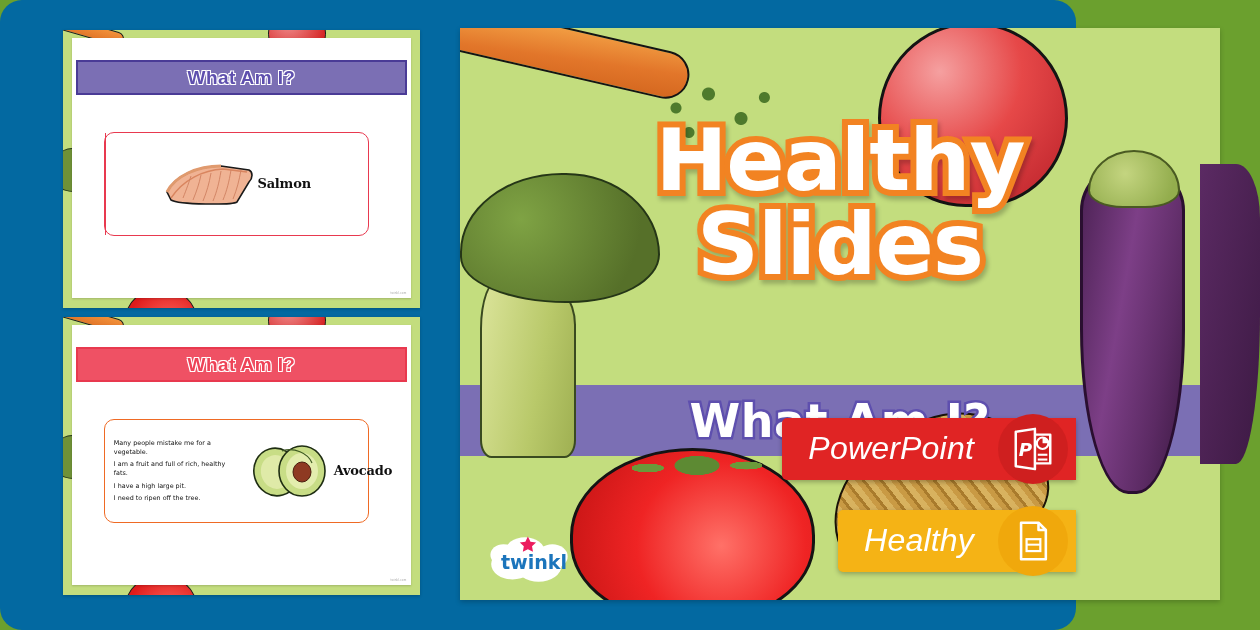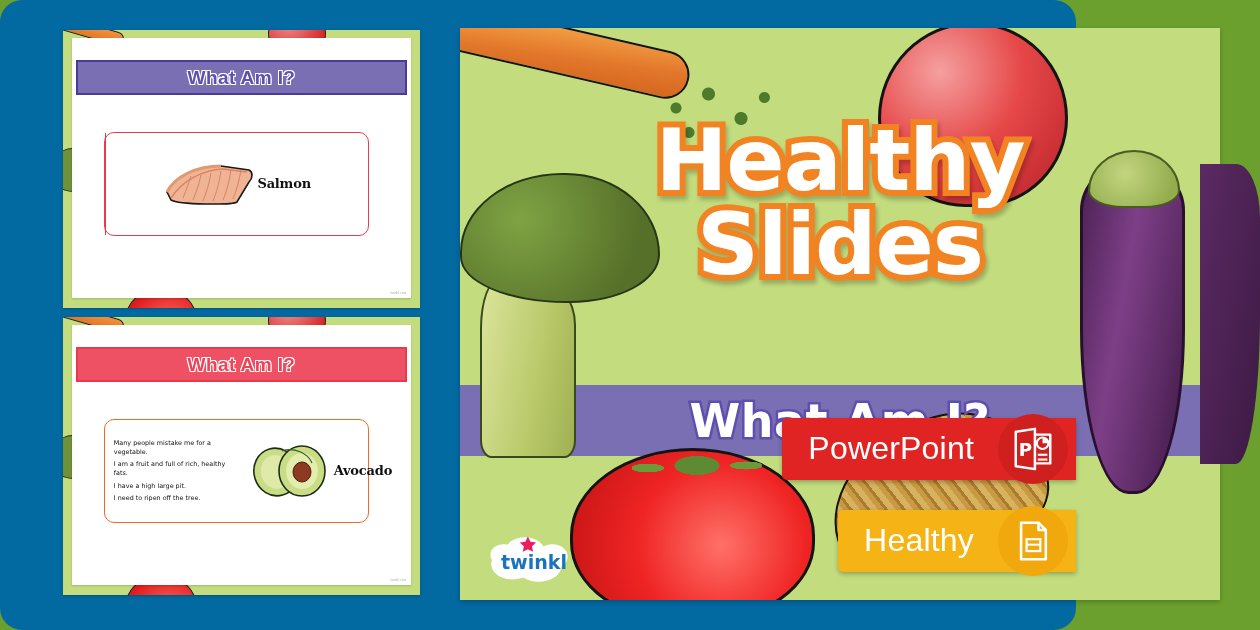--- a/index.html
+++ b/index.html
@@ -317,20 +317,21 @@
   
   .badge {
     position: absolute;
     display: flex;
     align-items: center;
     z-index: 20;
     border-radius: 5px 0 0 5px;
     font-family: "Liberation Sans", sans-serif;
     color: #ffffff;
     box-shadow: 0 2px 5px rgba(0,0,0,0.28);
+    font-style: italic;
   }
   .badge-label {
     font-size: 32px;
     font-weight: normal;
     padding: 10px 22px 12px 26px;
     white-space: nowrap;
     letter-spacing: 0.2px;
   }
   .badge-circle {
     position: absolute;

